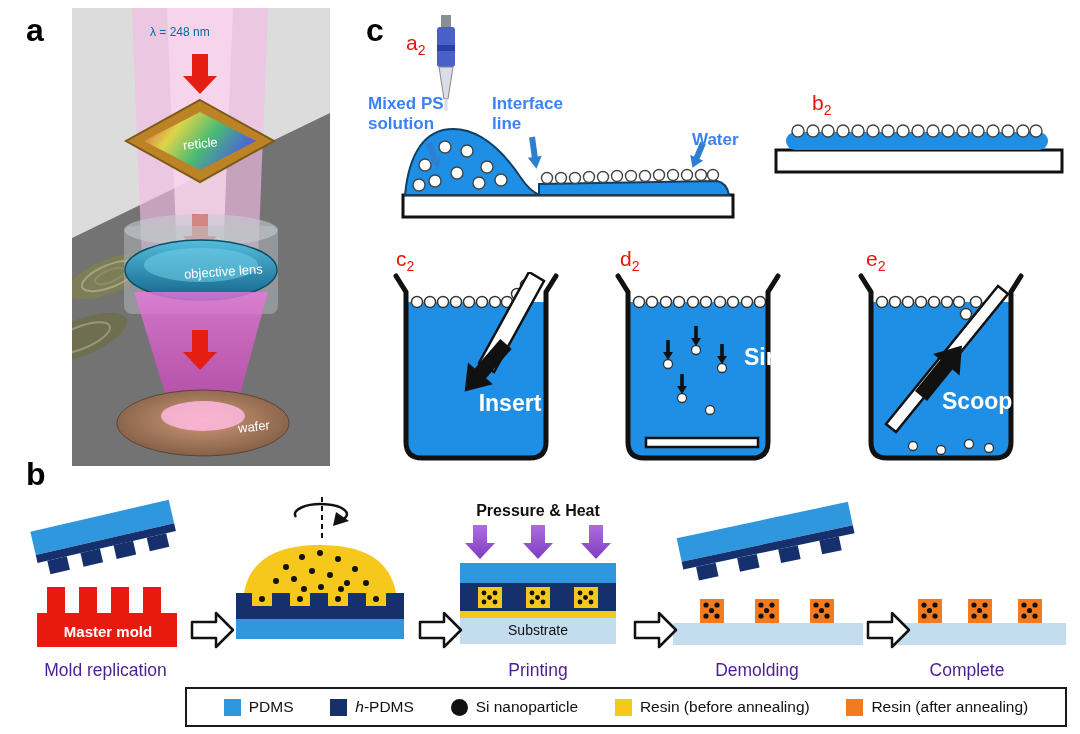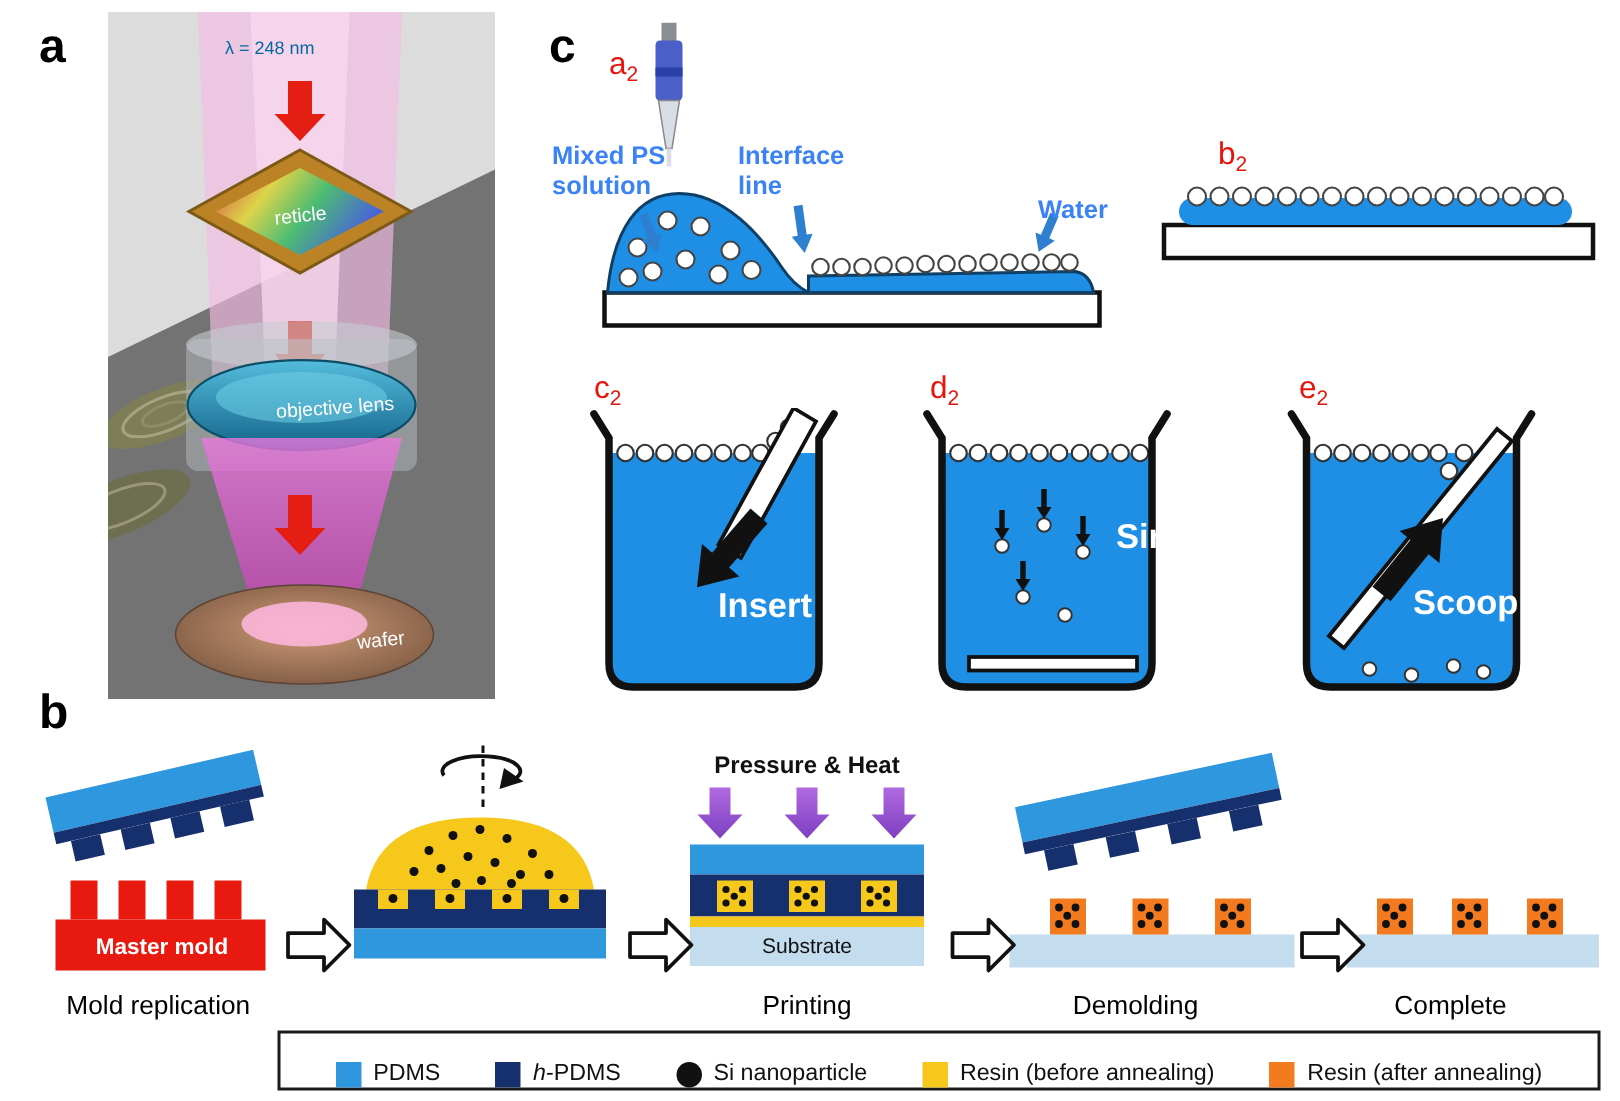--- a/index.html
+++ b/index.html
@@ -4,24 +4,24 @@
 <style>
   html,body{margin:0;padding:0;background:#fff;}
   #canvas{position:relative;width:1080px;height:734px;background:#fff;overflow:hidden;
           font-family:"Liberation Sans",sans-serif;color:#111;}
   .abs{position:absolute;}
   .plabel{font-size:32px;font-weight:bold;color:#000;line-height:1;}
   .redlab{font-size:21px;font-weight:normal;color:#e8140c;line-height:1;}
   .redlab sub{font-size:14px;}
   .ann{font-size:17px;font-weight:bold;color:#3b82f6;line-height:20px;}
   .whitelab{font-size:23px;font-weight:bold;color:#fff;line-height:1;}
-  .caption{font-size:17.5px;color:#000000;text-align:center;line-height:1.1;}
+  .caption{font-size:17.5px;color:#4c1d95;text-align:center;line-height:1.1;}
   .scene-a-txt{color:#fff;font-size:13px;line-height:1;}
   .innerlab{font-weight:bold;color:#fff;font-size:15px;text-align:center;}
-  .legend{display:flex;align-items:flex-end;justify-content:space-evenly;
+  .legend{display:flex;align-items:center;justify-content:space-evenly;
           border:2.5px solid #1a1a1a;background:#fff;box-sizing:border-box;}
   .legend .li{display:flex;align-items:center;gap:8px;font-size:15.5px;color:#111;}
   .sw{width:17px;height:17px;display:inline-block;}
   .sw.circle{border-radius:50%;}
   .sw-pdms{background:#2f97dd;} .sw-hpdms{background:#16306e;}
   .sw-si{background:#111;} .sw-ry{background:#f6c81c;} .sw-ro{background:#f47a1f;}
   .watermark{font-size:24px;font-weight:600;color:#d2d2d2;letter-spacing:1px;
              text-shadow:0 1px 1px rgba(120,120,120,.35);white-space:nowrap;z-index:9;}
 </style>
 </head>

